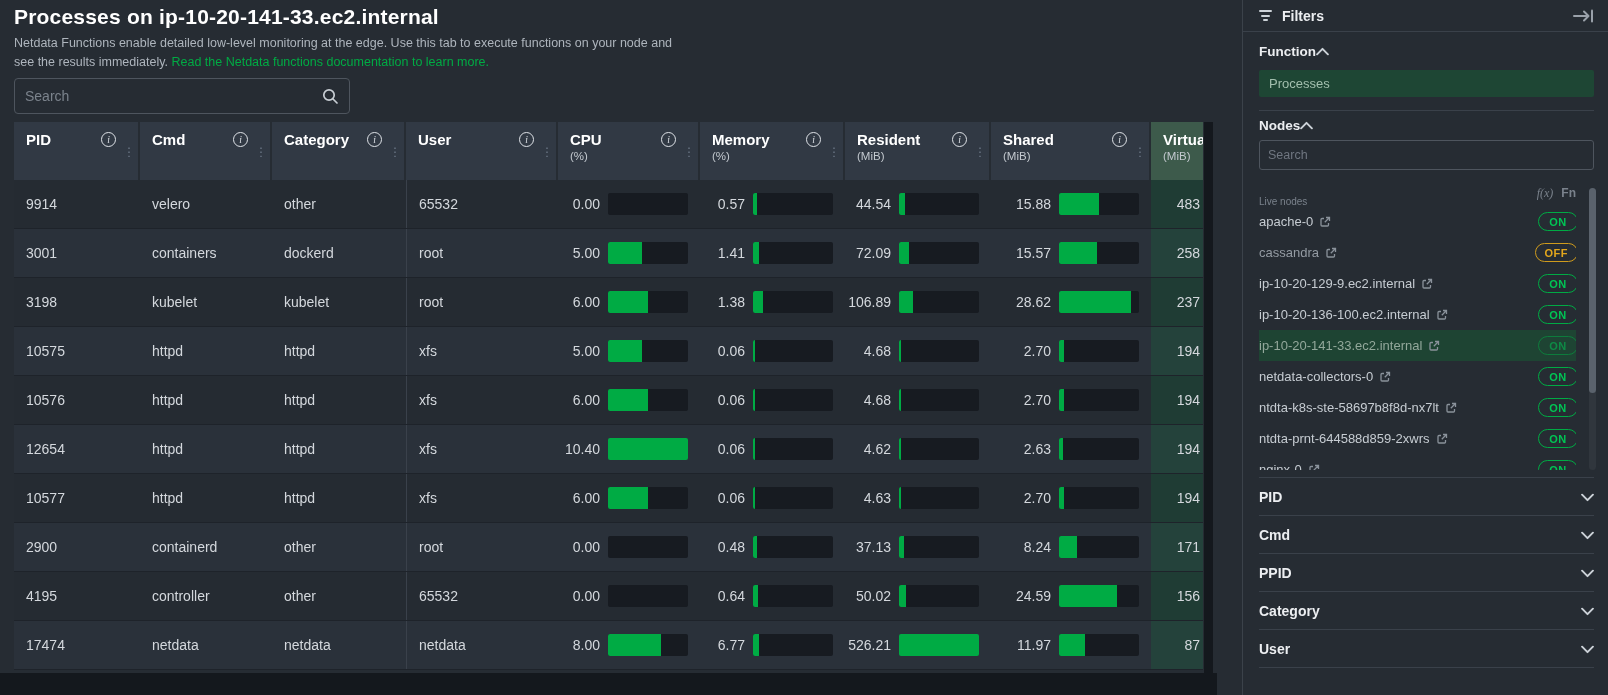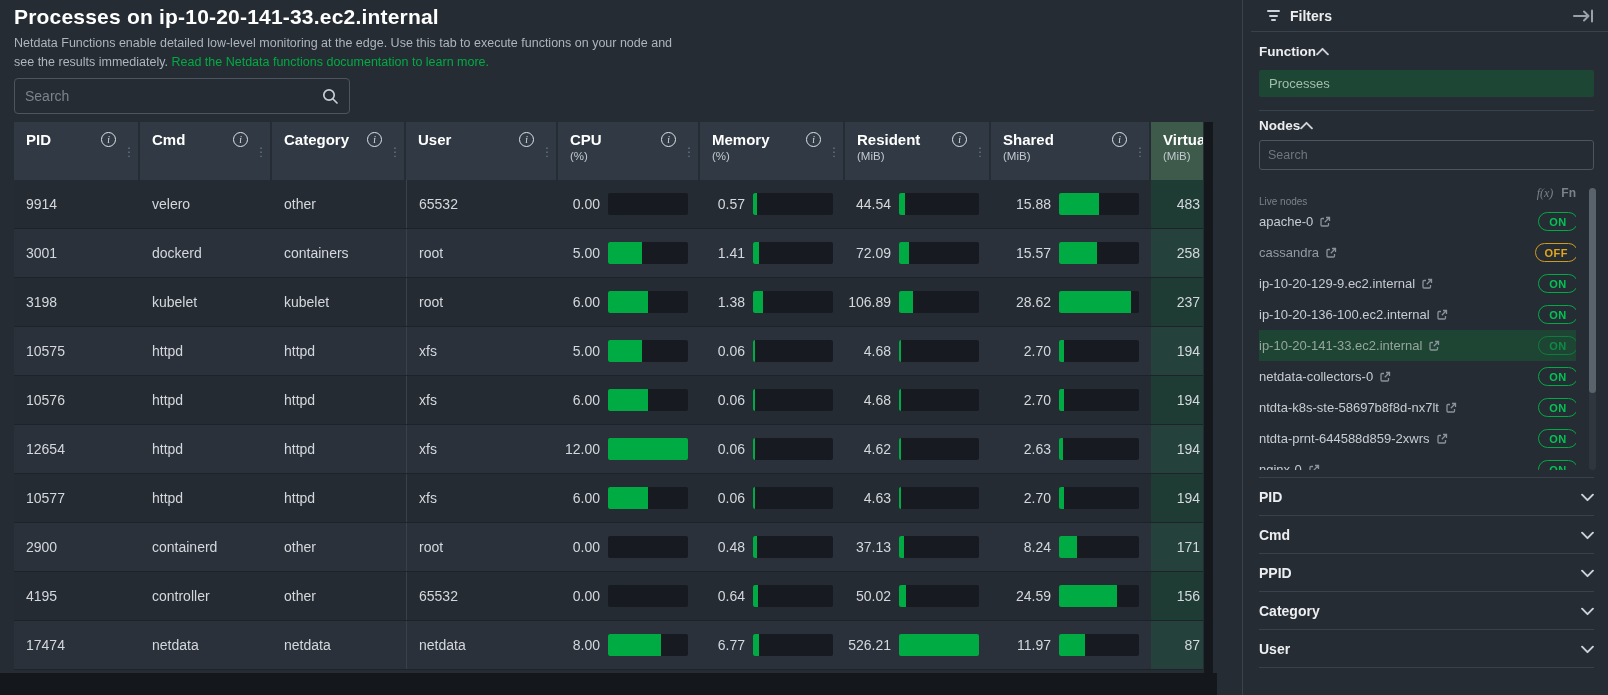--- a/index.html
+++ b/index.html
@@ -41,21 +41,21 @@
   .cell .val { flex:1; text-align:right; margin-right:8px; white-space:nowrap; }
   .bar { width:80px; height:22px; background:#171b21; border-radius:2px; overflow:hidden; flex:none; }
   .bar i { display:block; height:100%; background:#00ab44; }
   .cell.virtual { background:rgba(0,171,68,.14); padding-right:103px; }
   .cell.virtual .val { margin-right:0; }
   .hstrip { position:absolute; left:0; top:673px; width:1217px; height:22px; background:#14181d; cursor:pointer; }
   .vstrip { position:absolute; left:1204px; top:122px; width:9px; height:573px; background:#14181d; cursor:pointer; }
 
   
   .sidebar { position:absolute; left:1242px; top:0; width:366px; height:695px; background:#262c33; border-left:1px solid #3b424a; }
-  .sb-header { position:absolute; left:8px; top:0; right:0; height:32px; border-bottom:1px solid #3a414a; display:flex; align-items:center; padding:0 14px 0 16px; }
+  .sb-header { position:absolute; left:0; top:0; right:0; height:32px; border-bottom:1px solid #3a414a; display:flex; align-items:center; padding:0 14px 0 16px; }
   .sb-title { font-size:14px; font-weight:bold; color:#eceef1; margin-left:10px; flex:1; }
   .funnel { display:flex; flex-direction:column; gap:2.5px; cursor:pointer; }
   .funnel span { display:block; height:2px; background:#cdd3d9; border-radius:1px; }
   .funnel .f1{width:13px;} .funnel .f2{width:9px; margin-left:2px;} .funnel .f3{width:5px; margin-left:4px;}
   .collapse-arrow { cursor:pointer; display:flex; align-items:center; }
   .sec-head { position:absolute; left:16px; right:14px; display:flex; align-items:center; cursor:pointer; }
   .sec-label { font-size:13.5px; font-weight:bold; color:#eceef1; }
   .divider { position:absolute; left:16px; right:14px; height:1px; background:#3a414a; }
   .fn-pill { position:absolute; left:16px; right:14px; top:70px; height:27px; background:#1e4634; border-radius:2px; display:flex; align-items:center; padding-left:10px; font-size:13px; color:#a3bfae; cursor:pointer; }
   .sb-search { position:absolute; left:16px; right:14px; top:140px; height:30px; border:1px solid #4e555e; border-radius:3px; display:flex; align-items:center; padding:0 8px; }
@@ -213,22 +213,22 @@
             <span class="bar">
               <i style="width: 50%;"></i>
             </span>
           </div>
           <div class="cell num virtual">
             <span class="val">483</span>
           </div>
         </div>
         <div class="tr">
           <div class="cell text">3001</div>
+          <div class="cell text">containers</div>
           <div class="cell text">dockerd</div>
-          <div class="cell text">containers</div>
           <div class="cell text user-col">root</div>
           <div class="cell num">
             <span class="val">5.00</span>
             <span class="bar">
               <i style="width: 42%;"></i>
             </span>
           </div>
           <div class="cell num">
             <span class="val">1.41</span>
             <span class="bar">
@@ -349,21 +349,21 @@
           <div class="cell num virtual">
             <span class="val">194</span>
           </div>
         </div>
         <div class="tr">
           <div class="cell text">12654</div>
           <div class="cell text">httpd</div>
           <div class="cell text">httpd</div>
           <div class="cell text user-col">xfs</div>
           <div class="cell num">
-            <span class="val">12.00</span>
+            <span class="val">10.40</span>
             <span class="bar">
               <i style="width: 100%;"></i>
             </span>
           </div>
           <div class="cell num">
             <span class="val">0.06</span>
             <span class="bar">
               <i style="width: 2%;"></i>
             </span>
           </div>

